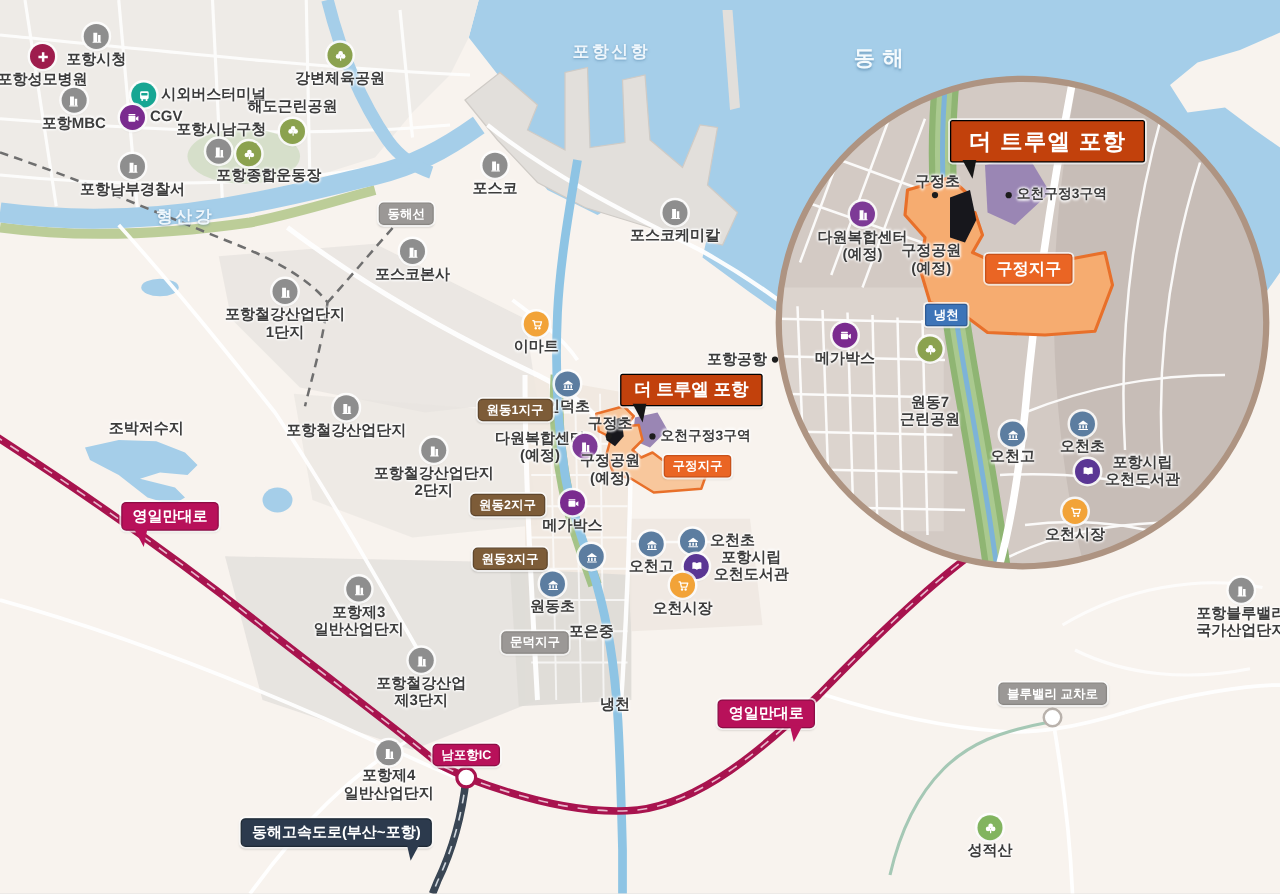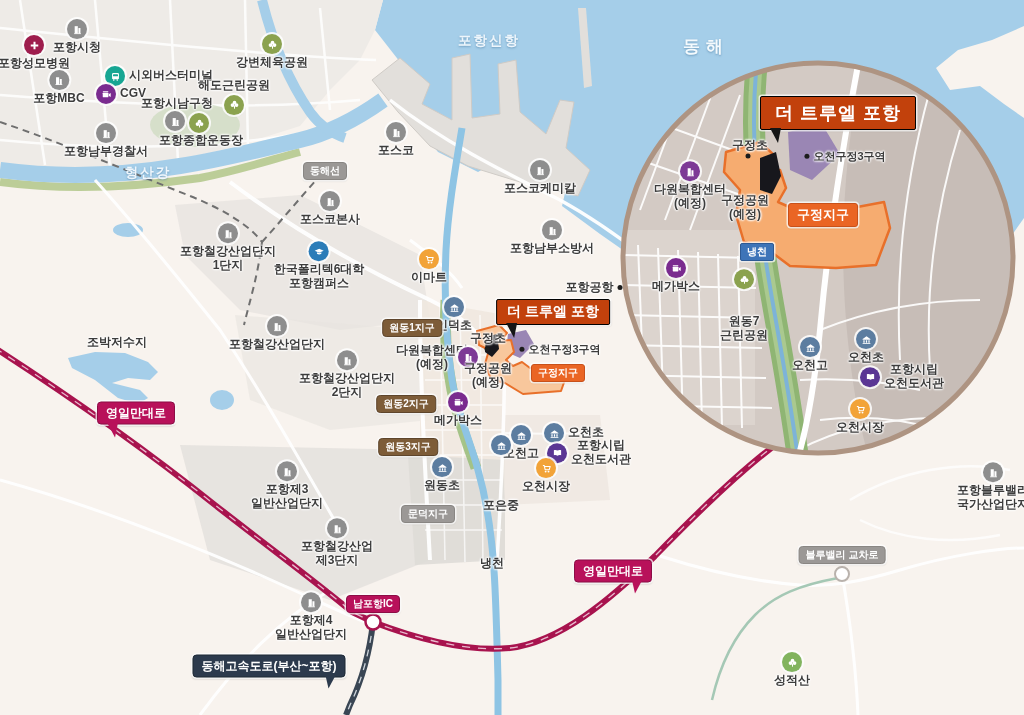--- a/index.html
+++ b/index.html
@@ -310,21 +310,21 @@
           </svg>
         </span>
       </div>
       <div class="marker lp-i" style="left: 199px; top: 123px;">
         <span class="mi ic-park">
           <svg viewBox="0 0 24 24">
             <use href="#sym-park"></use>
           </svg>
         </span>
       </div>
-      <div class="marker lp-n" style="left: 201px; top: 141px;">
+      <div class="marker lp-n" style="left: 215px; top: 141px;">
         <span class="ml">포항종합운동장</span>
       </div>
       <div class="marker lp-bt" style="left: 234px; top: 97px;">
         <span class="mi ic-park">
           <svg viewBox="0 0 24 24">
             <use href="#sym-park"></use>
           </svg>
         </span>
         <span class="ml">해도근린공원</span>
       </div>
@@ -352,28 +352,20 @@
         </span>
         <span class="ml">포스코</span>
       </div>
       <div class="marker lp-b" style="left: 330px; top: 209px;">
         <span class="mi ic-building">
           <svg viewBox="0 0 24 24">
             <use href="#sym-building"></use>
           </svg>
         </span>
         <span class="ml">포스코본사</span>
-      </div>
-      <div class="marker lp-b" style="left: 319px; top: 266px;">
-        <span class="mi ic-college">
-          <svg viewBox="0 0 24 24">
-            <use href="#sym-college"></use>
-          </svg>
-        </span>
-        <span class="ml">한국폴리텍6대학<br>포항캠퍼스</span>
       </div>
       <div class="marker lp-b" style="left: 228px; top: 248px;">
         <span class="mi ic-building">
           <svg viewBox="0 0 24 24">
             <use href="#sym-building"></use>
           </svg>
         </span>
         <span class="ml">포항철강산업단지<br>1단지</span>
       </div>
       <div class="marker lp-b" style="left: 277px; top: 334px;">
@@ -435,28 +427,20 @@
         <span class="ml">구정공원<br>(예정)</span>
       </div>
       <div class="marker lp-b" style="left: 458px; top: 410px;">
         <span class="mi ic-cinema">
           <svg viewBox="0 0 24 24">
             <use href="#sym-cinema"></use>
           </svg>
         </span>
         <span class="ml">메가박스</span>
       </div>
-      <div class="marker lp-b" style="left: 552px; top: 238px;">
-        <span class="mi ic-building">
-          <svg viewBox="0 0 24 24">
-            <use href="#sym-building"></use>
-          </svg>
-        </span>
-        <span class="ml">포항남부소방서</span>
-      </div>
       <div class="marker lp-b" style="left: 540px; top: 178px;">
         <span class="mi ic-building">
           <svg viewBox="0 0 24 24">
             <use href="#sym-building"></use>
           </svg>
         </span>
         <span class="ml">포스코케미칼</span>
       </div>
       <div class="marker lp-ld" style="left: 594px; top: 288px;">
         <span class="ml">포항공항</span>
@@ -495,21 +479,21 @@
         <span class="ml">오천시장</span>
       </div>
       <div class="marker lp-b" style="left: 442px; top: 475px;">
         <span class="mi ic-school">
           <svg viewBox="0 0 24 24">
             <use href="#sym-school"></use>
           </svg>
         </span>
         <span class="ml">원동초</span>
       </div>
-      <div class="marker lp-b" style="left: 501px; top: 474px; gap: 44px;">
+      <div class="marker lp-b" style="left: 473px; top: 474px; gap: 44px;">
         <span class="mi ic-school">
           <svg viewBox="0 0 24 24">
             <use href="#sym-school"></use>
           </svg>
         </span>
         <span class="ml">포은중</span>
       </div>
       <div class="marker lp-n" style="left: 492px; top: 564px;">
         <span class="ml">냉천</span>
       </div>

